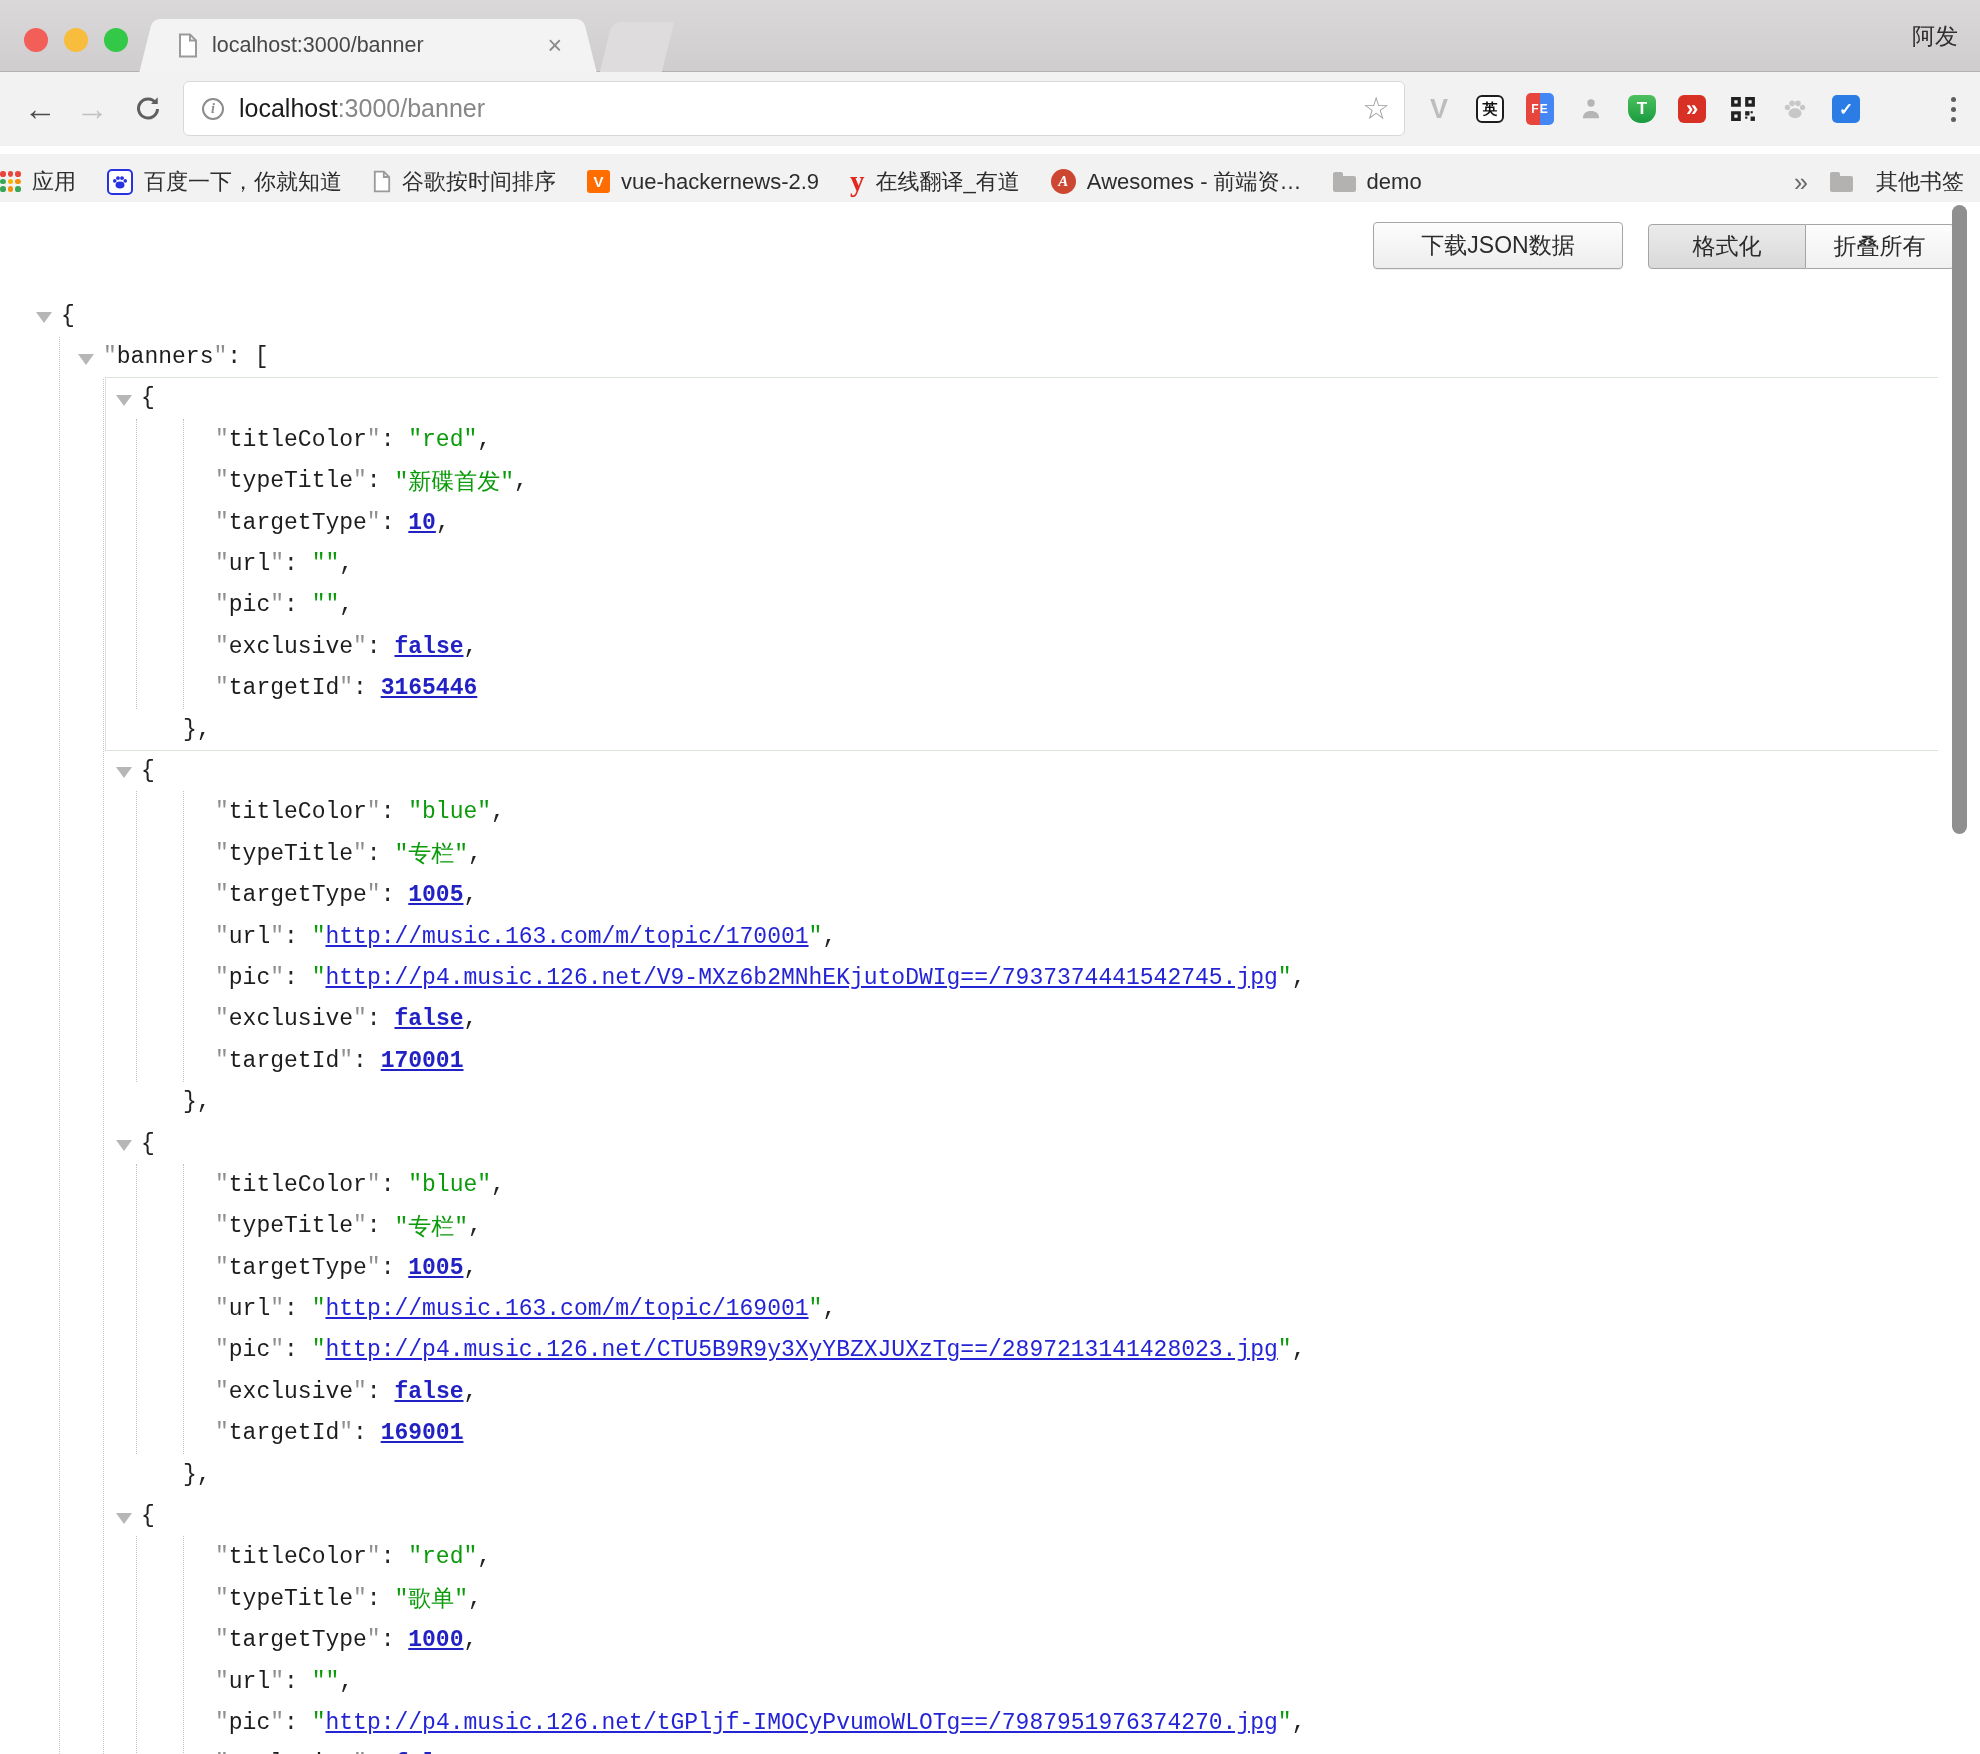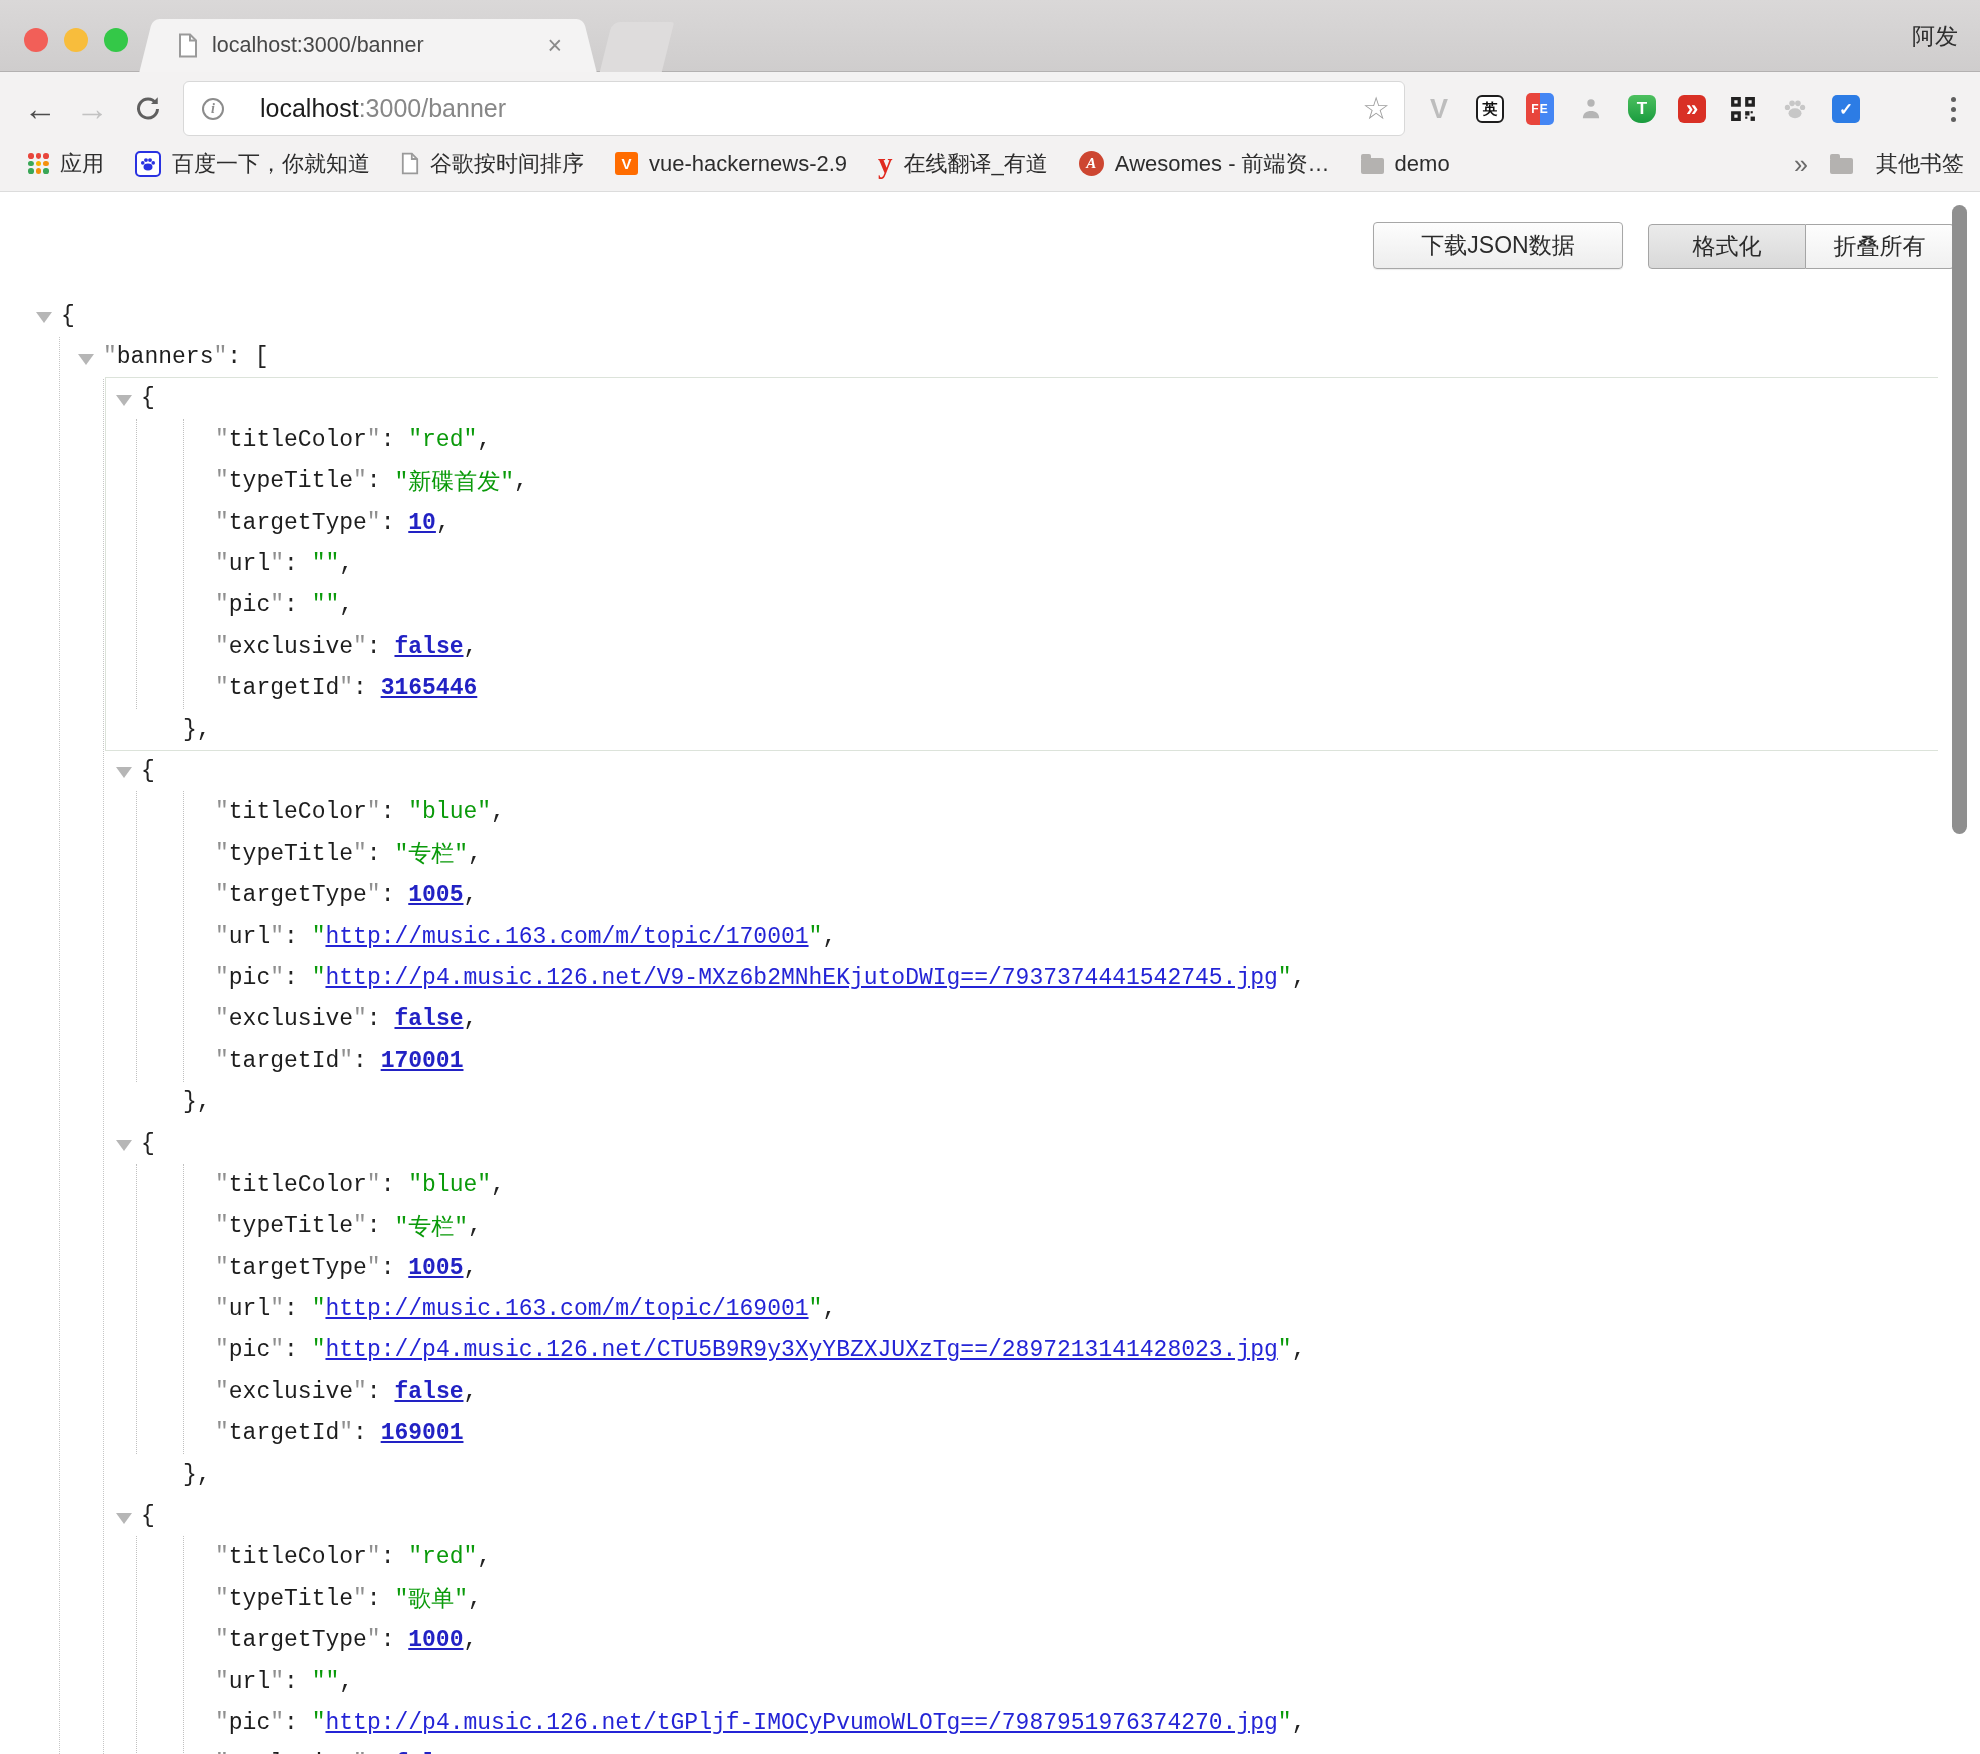--- a/index.html
+++ b/index.html
@@ -34,21 +34,21 @@
              justify-content:center; font-size:33px; }
   .nav-back    { left:20px;  width:40px; color:#4d4d4d; }
   .nav-forward { left:72px;  width:40px; color:#c2c2c2; }
   .nav-reload  { left:128px; width:40px; }
   .omnibox { position:absolute; left:183px; top:9px; width:1222px; height:55px; background:#fff;
              border:1px solid #d8d8d8; border-radius:6px; display:flex; align-items:center; }
   .info-icon { margin-left:18px; width:22px; height:22px; border:2px solid #8c8c8c;
                border-radius:50%; color:#8c8c8c; font:italic bold 14px "Liberation Serif", serif;
                display:flex; align-items:center; justify-content:center; }
   .url-text { margin-left:15px; font-size:25px; white-space:nowrap; }
-  .url-host { color:#1b1b1b;margin-left:21px; }
+  .url-host { color:#1b1b1b; }
   .url-path { color:#878787; }
   .star-icon { margin-left:auto; margin-right:14px; font-size:31px; color:#9e9e9e; line-height:1; }
   .ext-row { position:absolute; left:1424px; top:0; height:74px; display:flex;
              align-items:center; gap:22px; }
   .ext { width:30px; height:30px; display:flex; align-items:center; justify-content:center;
          font-weight:bold; }
   .ext.vimium-v-icon { font-size:27px; color:#bdbdbd; }
   .ext.translate-en-icon { width:28px; height:28px; background:#fff; border:2px solid #1d1d1d;
          border-radius:6px; font-size:15px; color:#111; }
   .ext.fe-icon { width:28px; height:32px; border-radius:5px; color:#fff; font-size:12px;
@@ -57,23 +57,23 @@
          font-size:17px; background:linear-gradient(#4dc05f,#199b3e); }
   .ext.red-forward-icon { width:28px; height:28px; border-radius:6px; background:#d93025;
          color:#fff; font-size:22px; line-height:0.9; }
   .ext.blue-check-icon { width:28px; height:28px; border-radius:5px; background:#2c7ce5;
          color:#fff; font-size:17px; }
   .menu-dots { position:absolute; right:14px; top:19px; width:26px; height:36px; display:flex;
                flex-direction:column; align-items:center; justify-content:center; }
   .menu-dots i { width:5px; height:5px; border-radius:50%; background:#5f5f5f; margin:2.5px 0; }
 
   
-  .bookmarks { position:absolute; left:0; top:136px; width:100%; height:56px; background:#f3f2f2;
+  .bookmarks { position:absolute; left:0; top:154px; width:100%; height:56px; background:#f3f2f2;
                border-bottom:1px solid #dcdcdc; display:flex; align-items:center;
-               padding-left:28px; }
+               }
   .bm-item { display:flex; align-items:center; gap:11px; margin-right:31px; white-space:nowrap; }
   .bm-label { font-size:22px; color:#2d2d2d; }
   .bm-right { position:absolute; right:16px; top:0; height:56px; display:flex;
               align-items:center; gap:22px; }
   .bm-overflow { font-size:25px; color:#6b6b6b; }
   .ic-apps { width:21px; height:21px; display:grid; grid-template-columns:repeat(3,1fr); gap:2px; }
   .ic-apps i { border-radius:50%; }
   .ic-apps i:nth-child(1),.ic-apps i:nth-child(2),.ic-apps i:nth-child(3){ background:#e8463c; }
   .ic-apps i:nth-child(4),.ic-apps i:nth-child(7),.ic-apps i:nth-child(9){ background:#3aa757; }
   .ic-apps i:nth-child(5){ background:#f4b400; }

